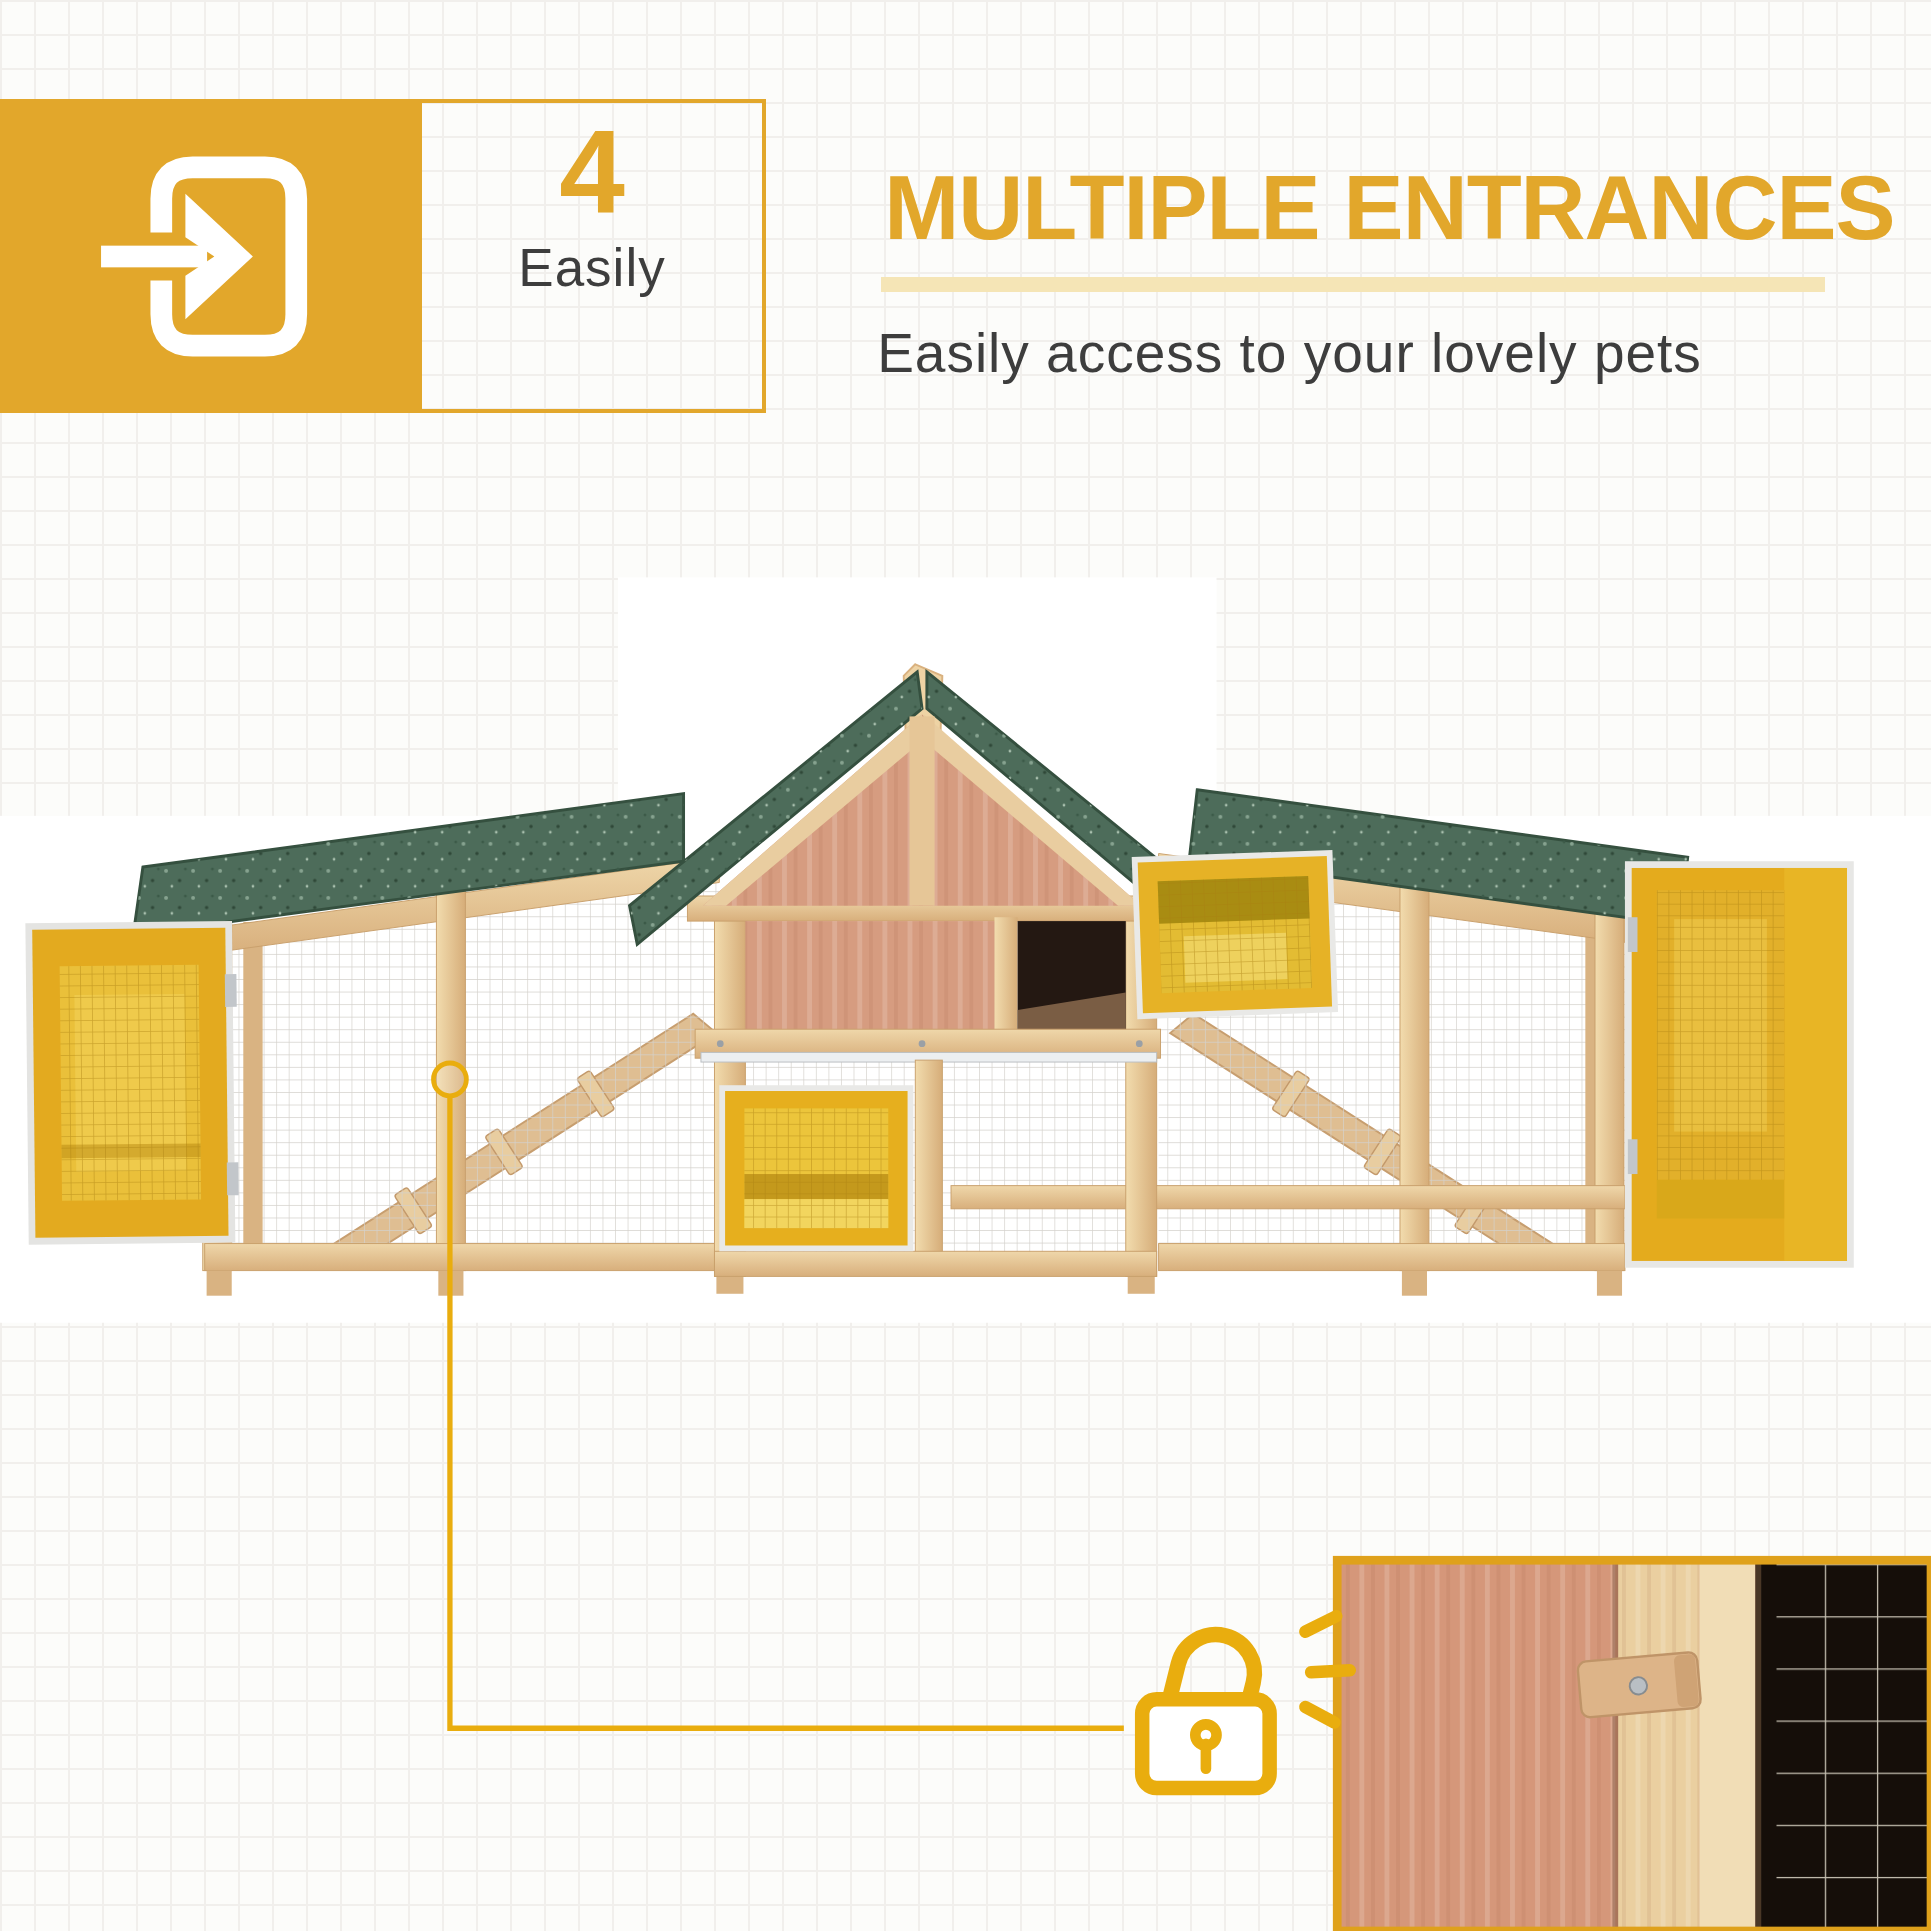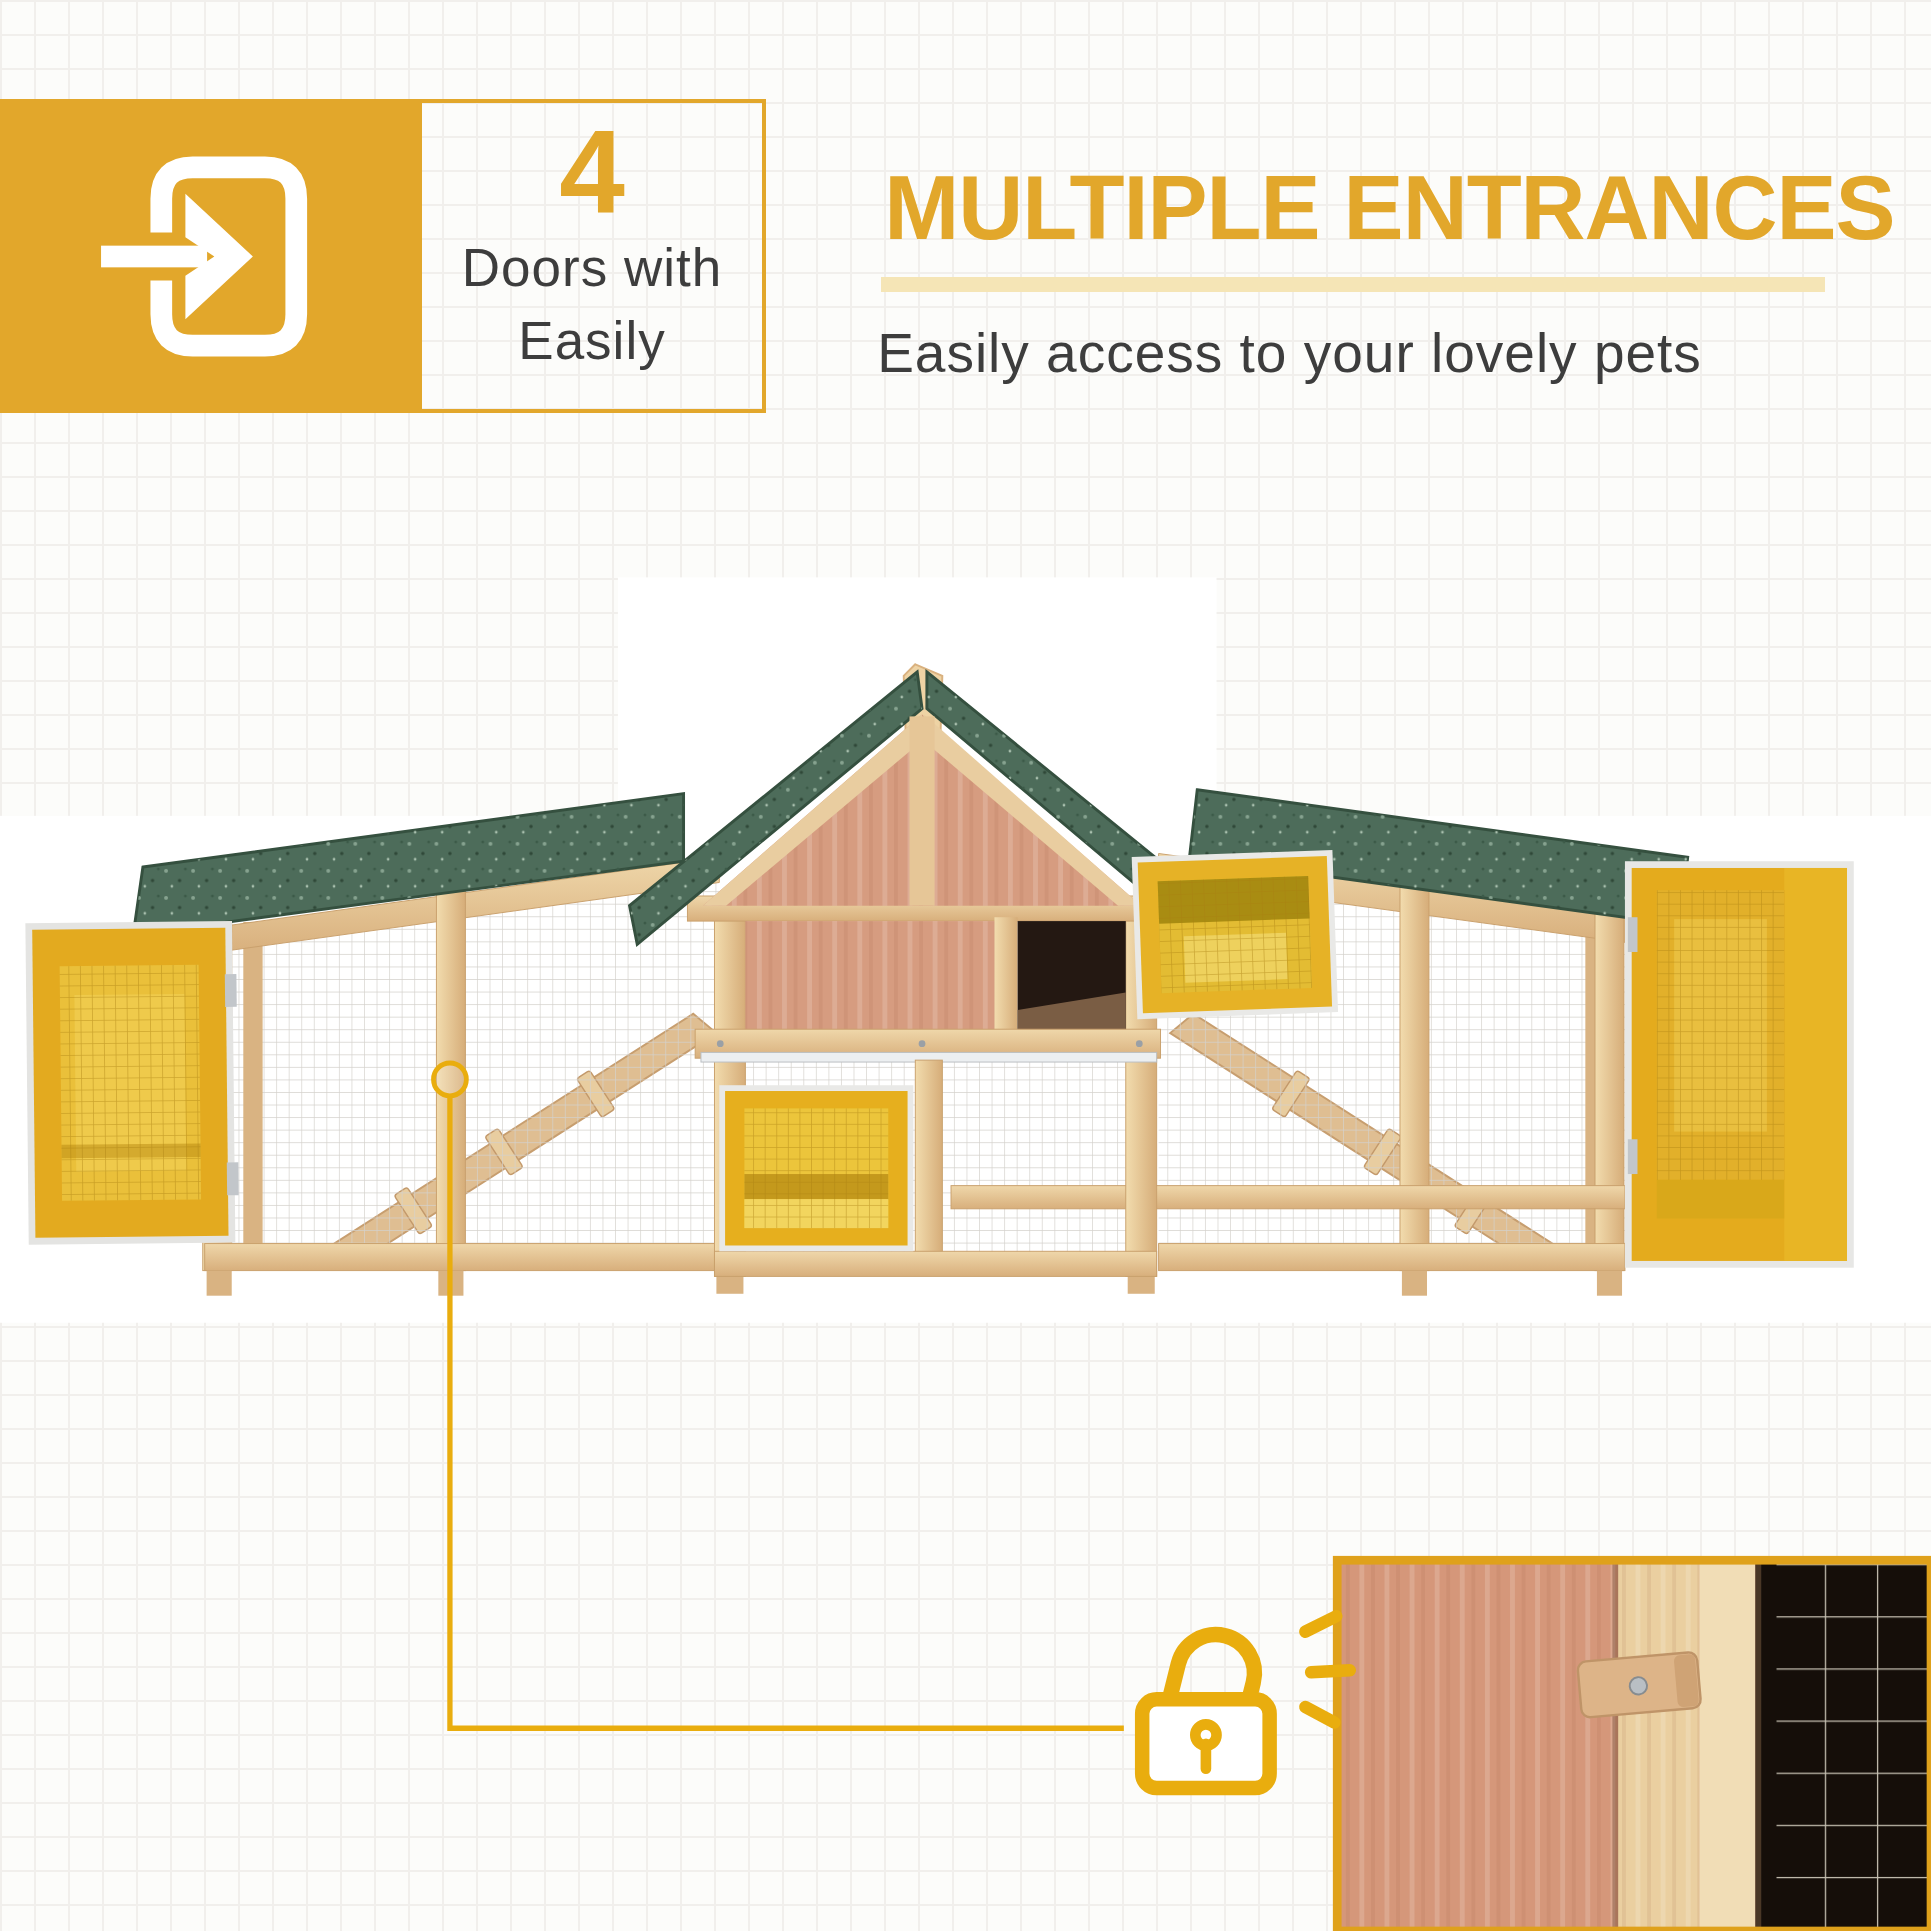--- a/index.html
+++ b/index.html
@@ -253,21 +253,20 @@
   <div class="icon-block">
     <svg viewBox="0 0 100 100">
       <path d="M30 60 V74 Q30 87 43 87 H73 Q86 87 86 74 V26 Q86 13 73 13 H43 Q30 13 30 26 V40" fill="none" stroke="#ffffff" stroke-width="9" stroke-linejoin="round"></path>
       <rect x="5" y="45.5" width="44" height="9" fill="#ffffff"></rect>
       <polygon points="40,24 68,50 40,76 40,58 52,50 40,42" fill="#ffffff"></polygon>
     </svg>
   </div>
 
   <div class="badge-box">
     <div class="badge-count">4</div>
-    <div class="badge-label">Doors with</div>
     <div class="badge-label">Easily</div>
   </div>
 
   <h1 class="title">MULTIPLE ENTRANCES</h1>
   <div class="underline"></div>
   <div class="subtitle">Easily access to your lovely pets</div>
 
 </div>
 
 

